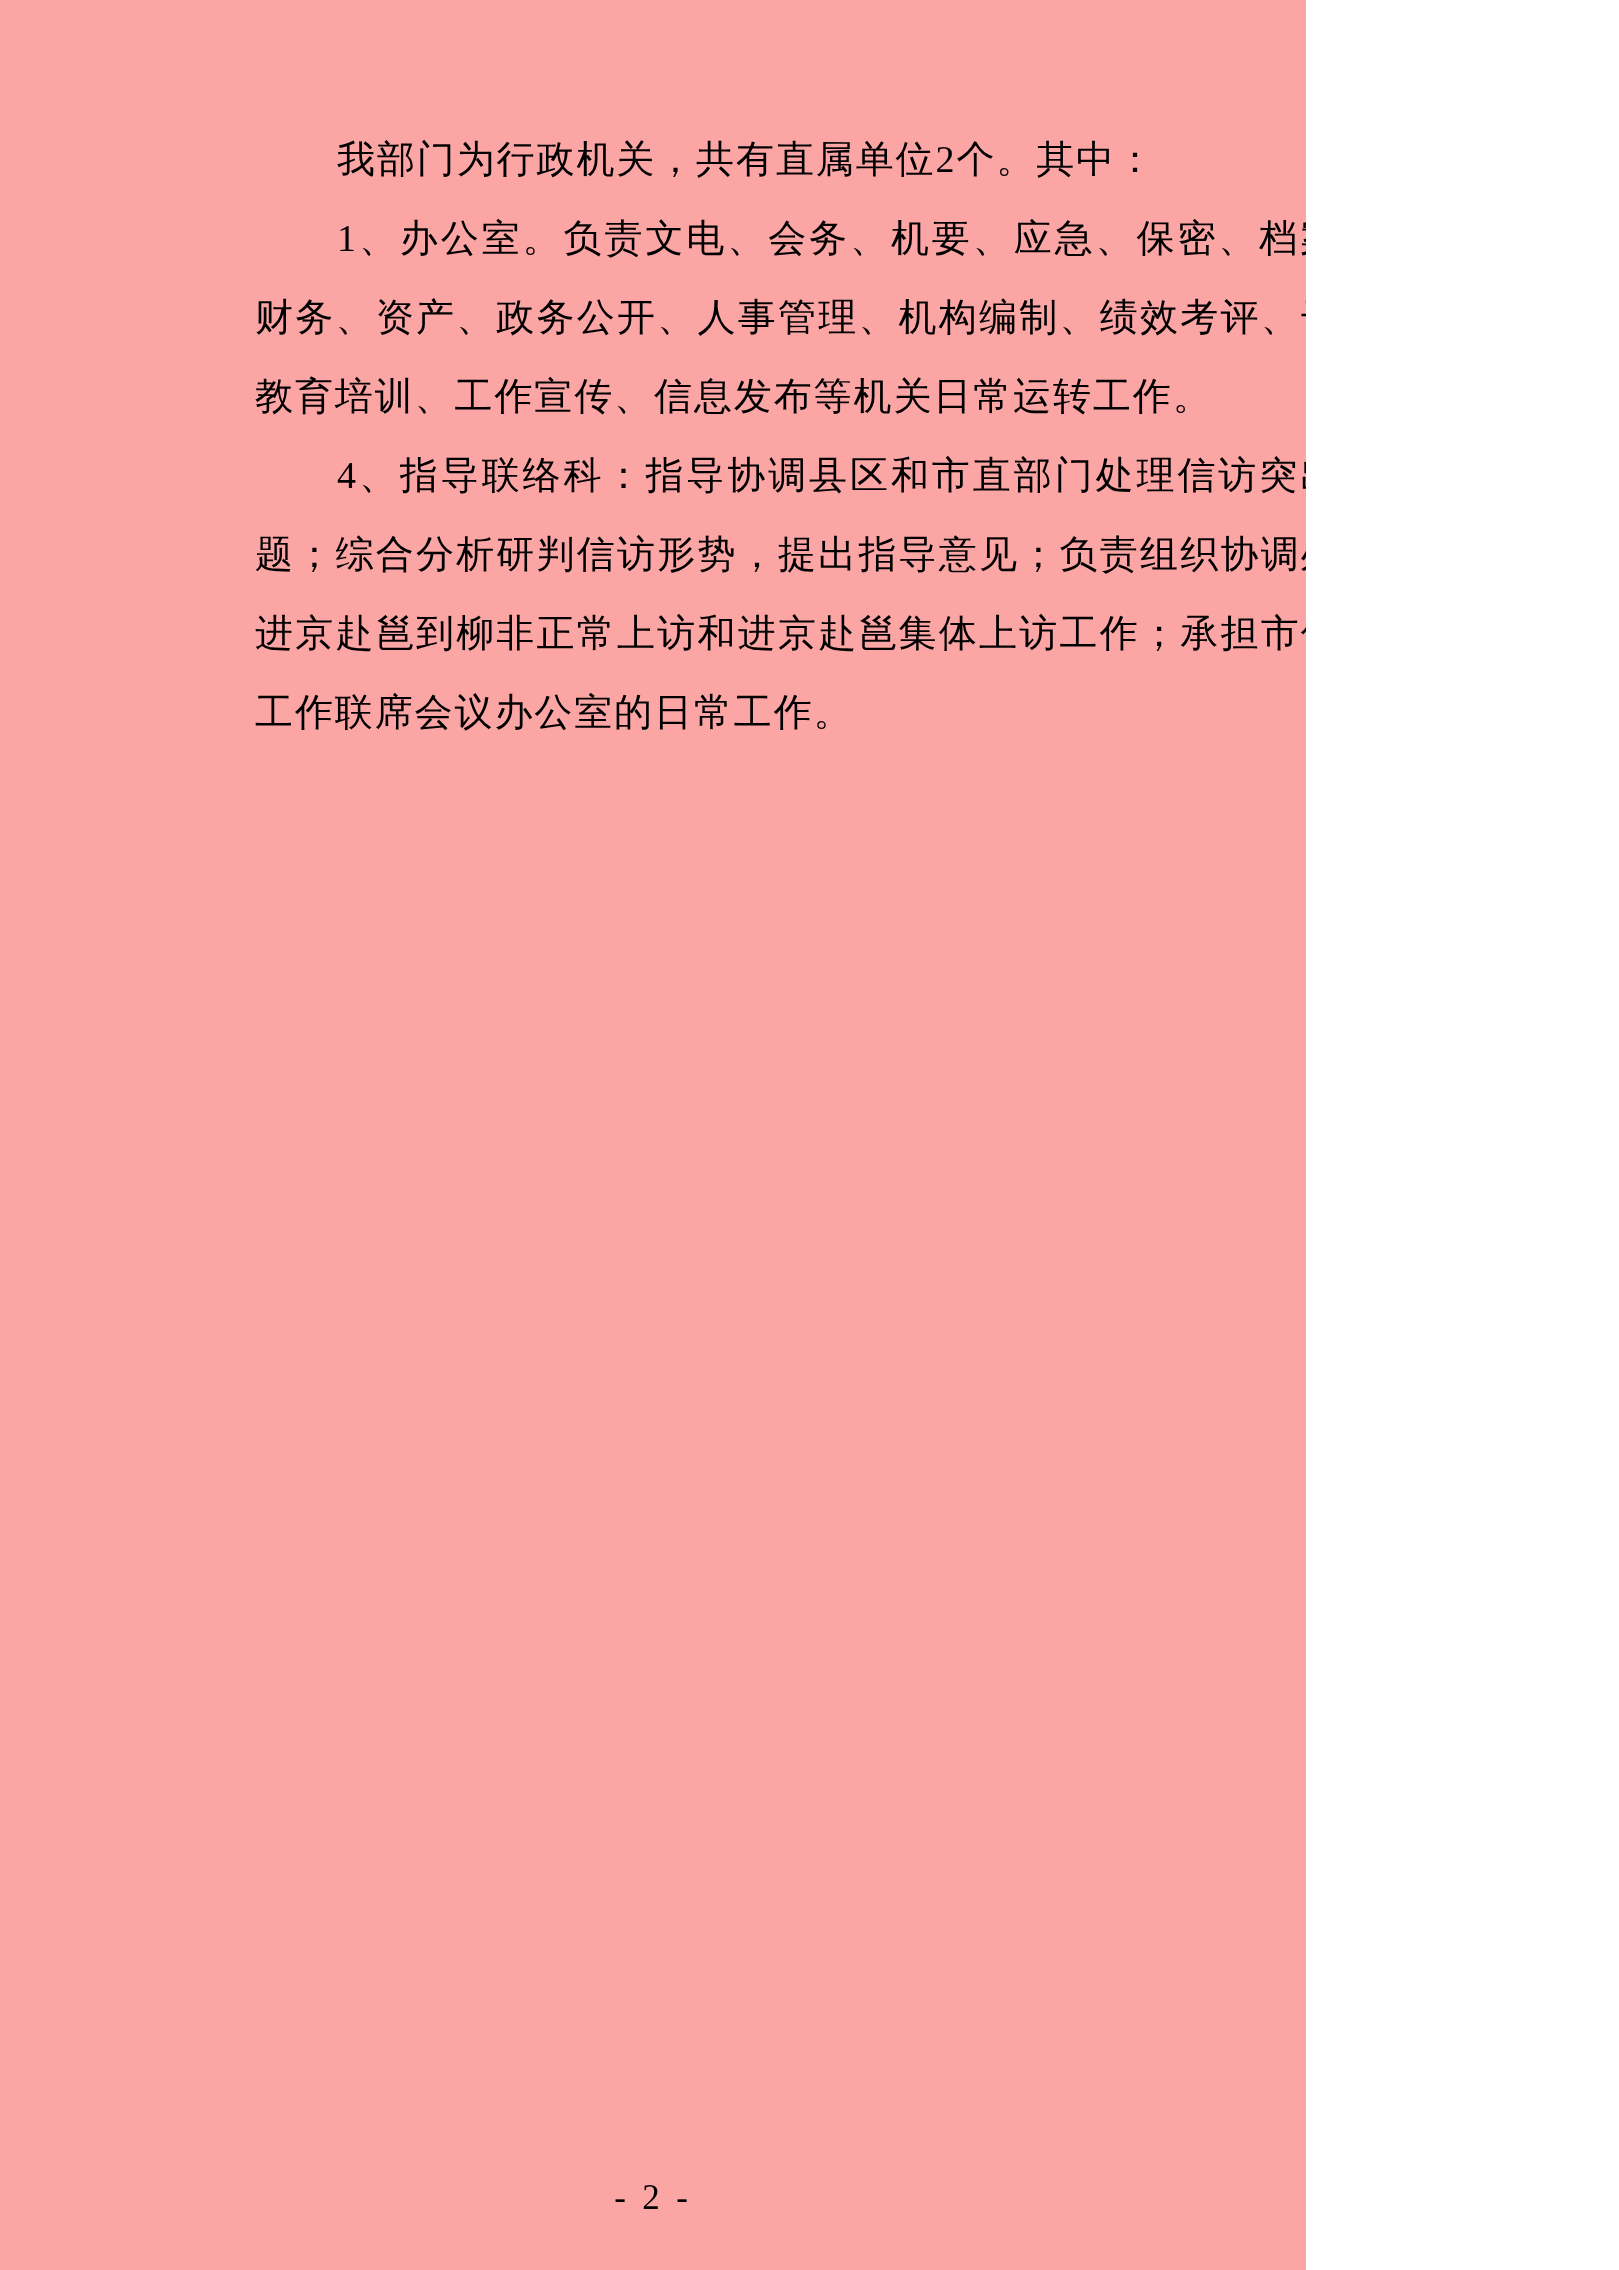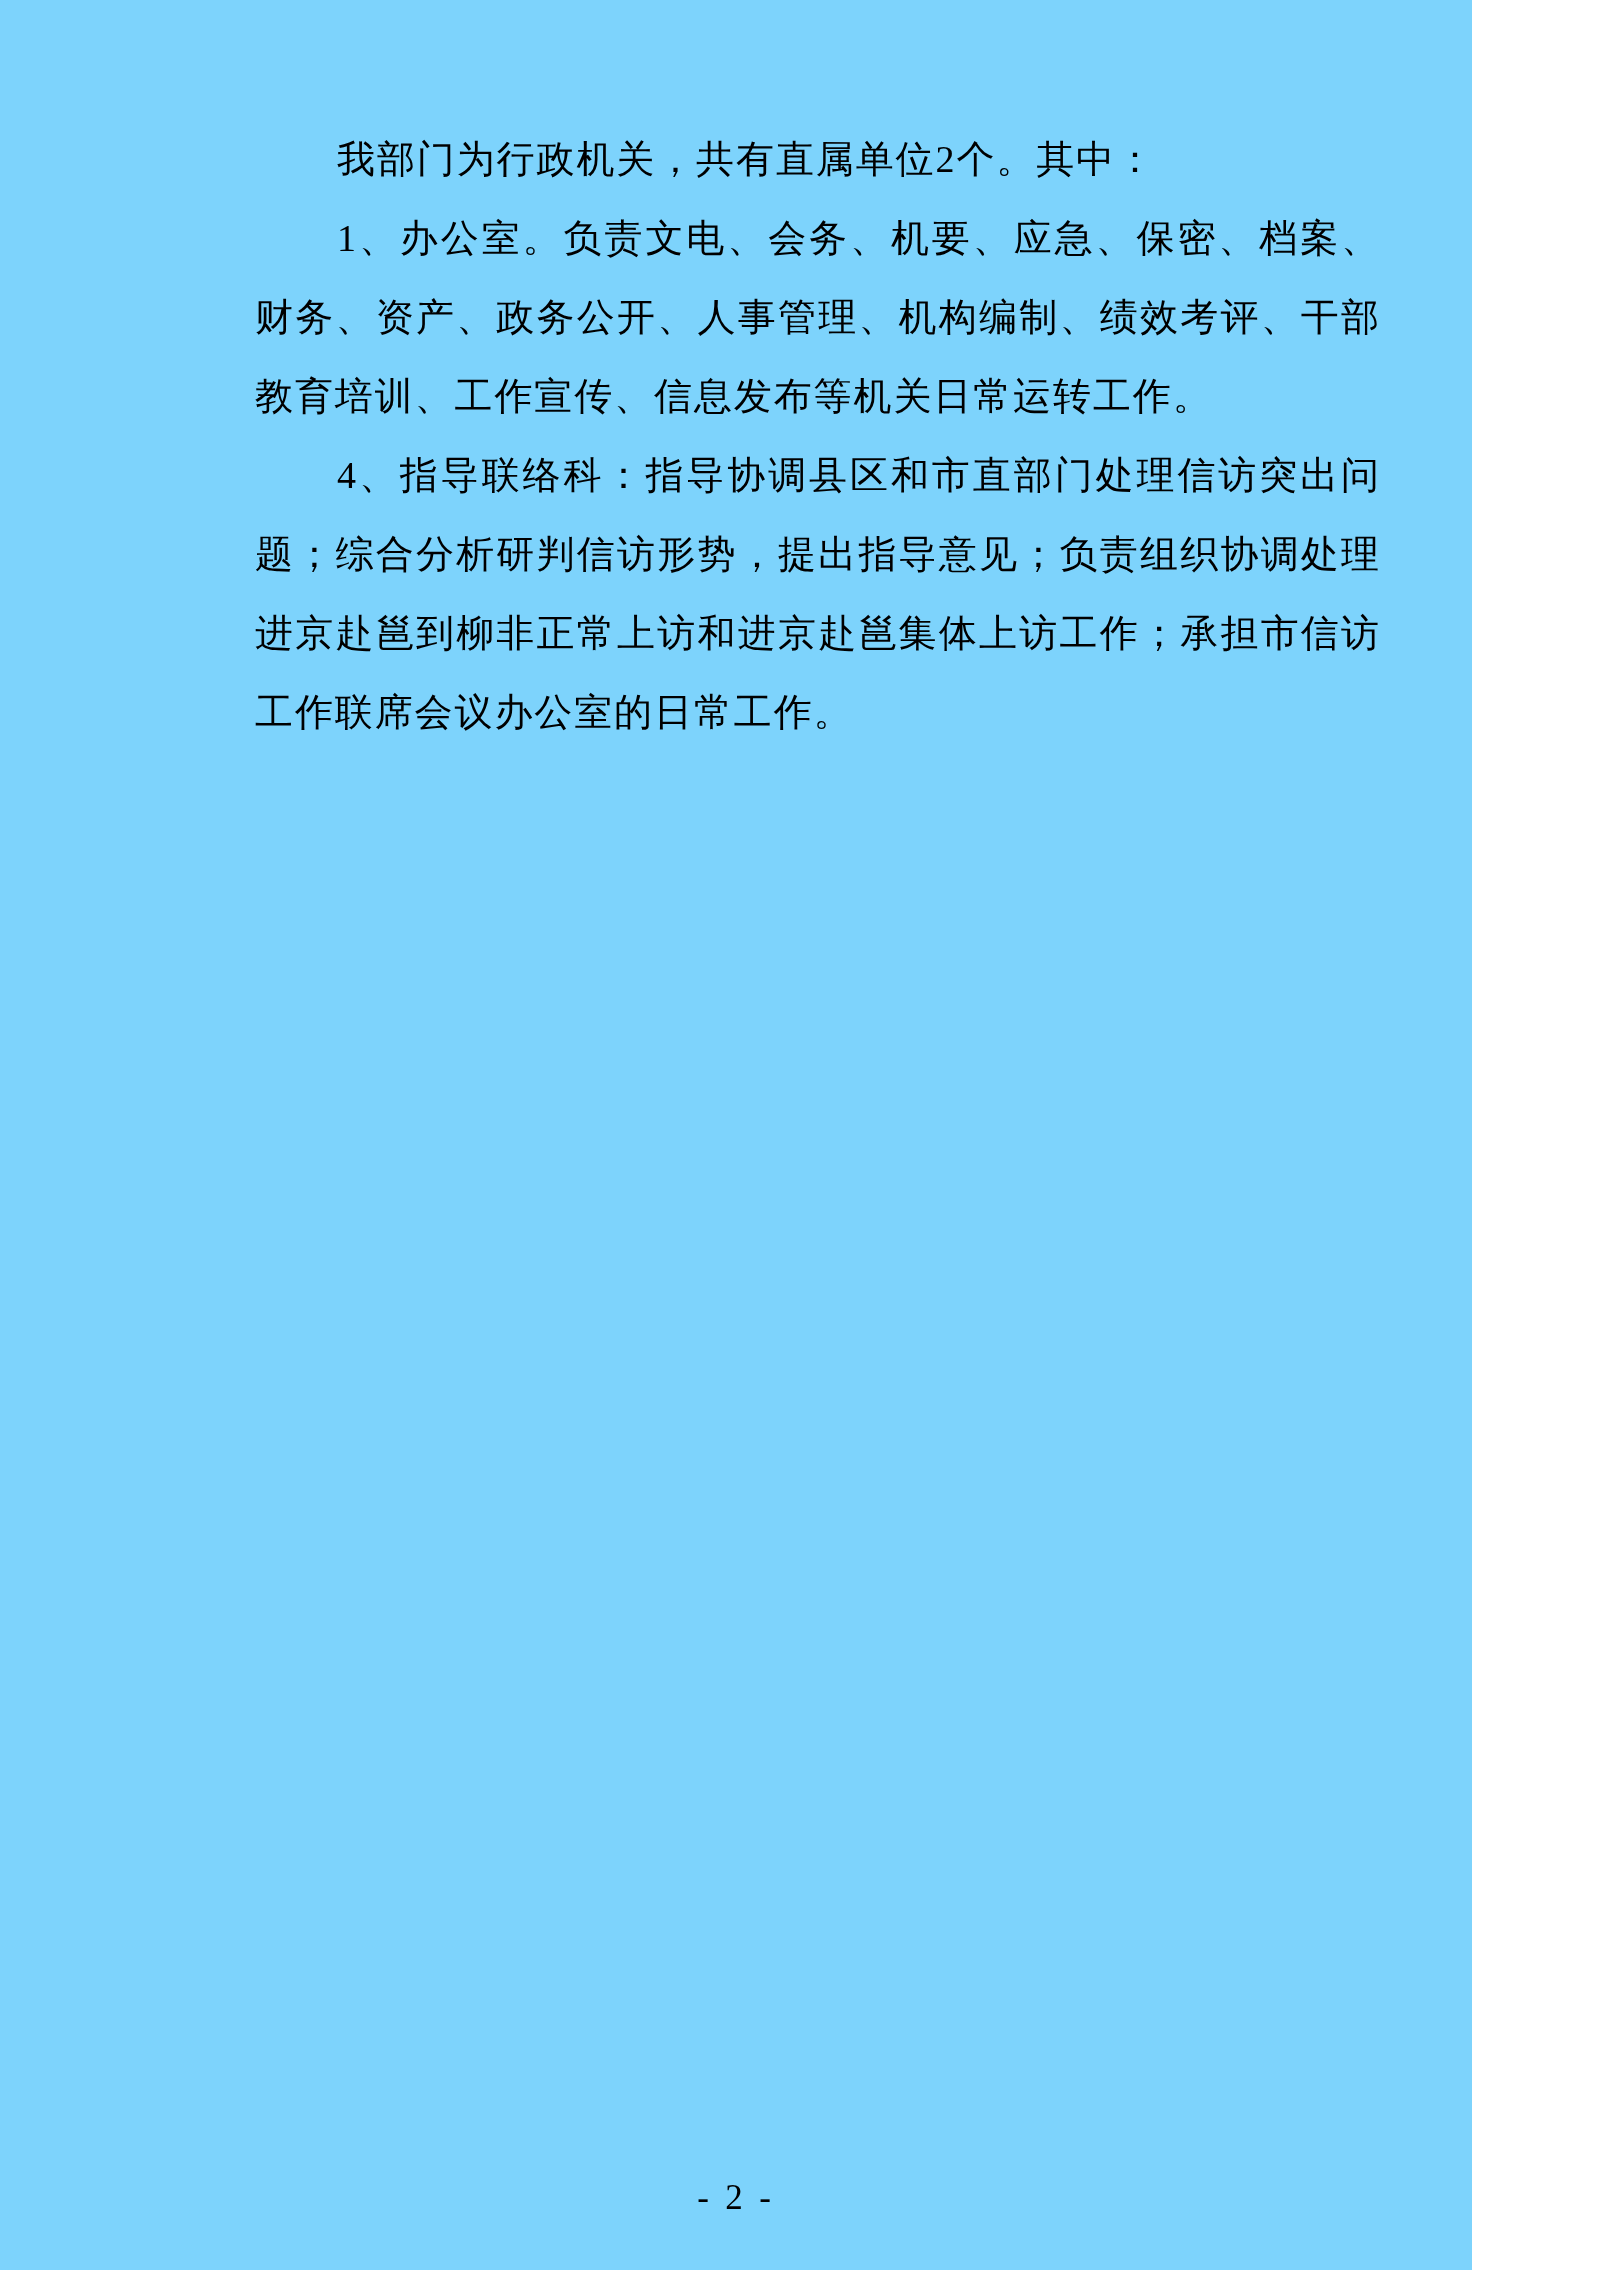--- a/index.html
+++ b/index.html
@@ -2,23 +2,23 @@
 <html style="font-size:15px"><head>
 <meta charset="utf-8">
 <style>
   html, body {
     margin: 0;
     padding: 0;
     background: #ffffff;
   }
   .page {
     position: relative;
-    width: 1472px;
+    width: 1306px;
     height: 2270px;
-    background: #7dd3fc;
+    background: #fca5a5;
     color: #000000;
     font-family: "Liberation Serif", "DejaVu Serif", serif;
     overflow: hidden;
   }
   .content {
     position: absolute;
     left: 255px;
     top: 120px;
     width: 1126px;
   }

